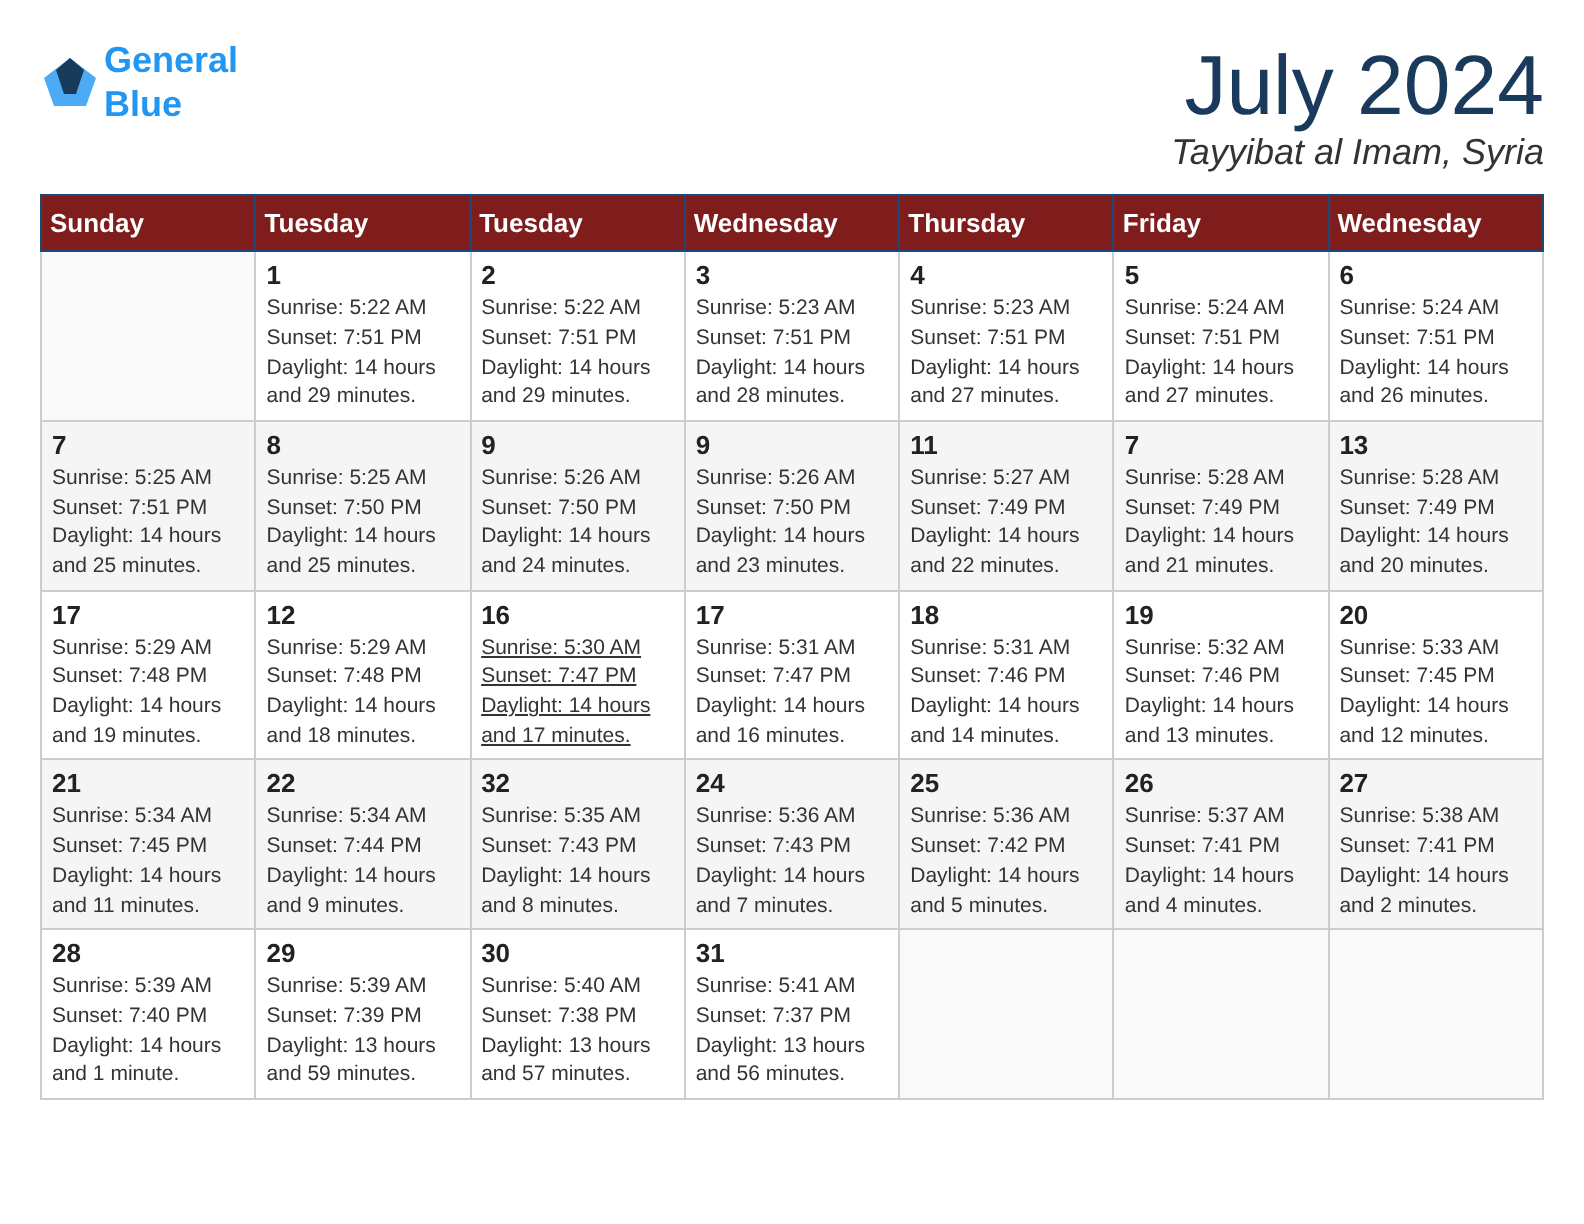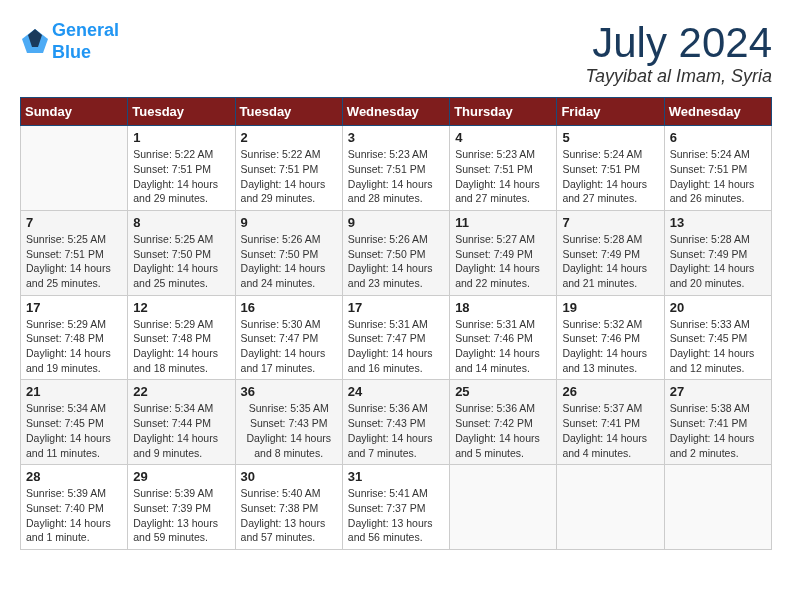--- a/index.html
+++ b/index.html
@@ -230,21 +230,21 @@
         </td>
         <td>
           <span class="day-number">12</span>
           <div class="day-info" style="white-space: pre-line;">Sunrise: 5:29 AM
 Sunset: 7:48 PM
 Daylight: 14 hours
 and 18 minutes.</div>
         </td>
         <td>
           <span class="day-number">16</span>
-          <div class="day-info" style="white-space: pre-line;">Sunrise: 5:30 AM
+          <div class="day-info" style="white-space: pre-line; text-decoration: underline;">Sunrise: 5:30 AM
 Sunset: 7:47 PM
 Daylight: 14 hours
 and 17 minutes.</div>
         </td>
         <td>
           <span class="day-number">17</span>
           <div class="day-info" style="white-space: pre-line;">Sunrise: 5:31 AM
 Sunset: 7:47 PM
 Daylight: 14 hours
 and 16 minutes.</div>
@@ -280,22 +280,22 @@
 and 11 minutes.</div>
         </td>
         <td>
           <span class="day-number">22</span>
           <div class="day-info" style="white-space: pre-line;">Sunrise: 5:34 AM
 Sunset: 7:44 PM
 Daylight: 14 hours
 and 9 minutes.</div>
         </td>
         <td>
-          <span class="day-number">36</span>
-          <div class="day-info" style="white-space: pre-line; text-align: center;">Sunrise: 5:35 AM
+          <span class="day-number">32</span>
+          <div class="day-info" style="white-space: pre-line;">Sunrise: 5:35 AM
 Sunset: 7:43 PM
 Daylight: 14 hours
 and 8 minutes.</div>
         </td>
         <td>
           <span class="day-number">24</span>
           <div class="day-info" style="white-space: pre-line;">Sunrise: 5:36 AM
 Sunset: 7:43 PM
 Daylight: 14 hours
 and 7 minutes.</div>

